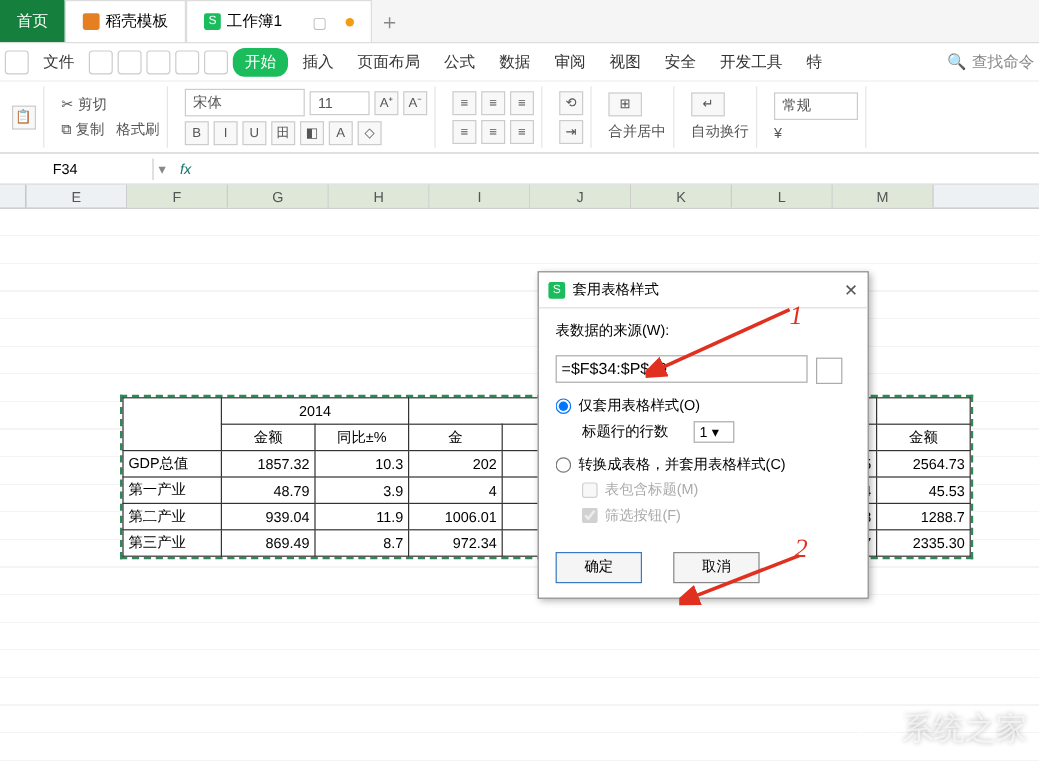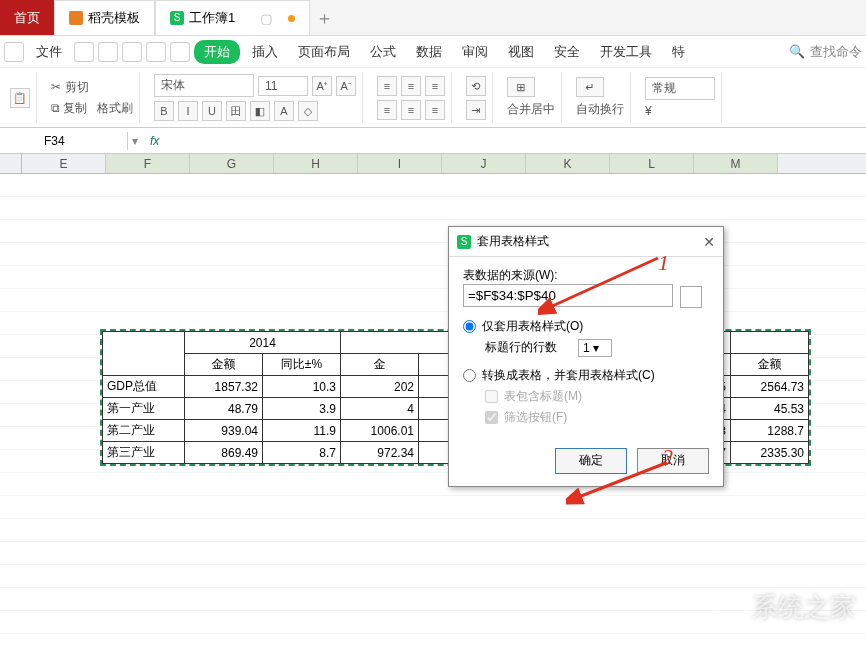--- a/index.html
+++ b/index.html
@@ -1,19 +1,19 @@
 <!DOCTYPE html>
 <html><head>
 <meta charset="utf-8">
 <style>
 *{box-sizing:border-box;margin:0;padding:0;font-family:"Microsoft YaHei",sans-serif;}
 body{background:#fff;width:866px;height:645px;overflow:hidden;position:relative;}
 .tabs{display:flex;align-items:center;height:36px;background:#f5f5f5;border-bottom:1px solid #ddd;}
 .tab{padding:6px 14px;font-size:13px;display:flex;align-items:center;gap:5px;height:100%;}
-.tab-home{background:#b91c1c;color:#fff;}
+.tab-home{background:#15803d;color:#fff;}
 .tab-doc{background:#fff;border:1px solid #ddd;border-bottom:none;}
 .tab-ws{background:#fff;border:1px solid #ddd;border-bottom:none;}
 .sq-orange{width:14px;height:14px;background:#e67e22;border-radius:2px;}
 .sq-green{width:14px;height:14px;background:#1abc5c;border-radius:2px;color:#fff;font-size:10px;line-height:14px;text-align:center;}
 .dot-orange{width:7px;height:7px;background:#f39c12;border-radius:50%;margin-left:10px;}
 .plus{width:30px;text-align:center;color:#888;font-size:18px;}
 .menubar{display:flex;align-items:center;height:32px;padding:0 4px;gap:4px;font-size:13px;border-bottom:1px solid #eee;}
 .menu-icon{width:20px;height:20px;border:1px solid #ccc;border-radius:3px;}
 .menu-item{padding:4px 8px;color:#333;}
 .menu-start{background:#1abc5c;color:#fff;border-radius:10px;padding:3px 10px;}
@@ -38,28 +38,28 @@
 .datatable{position:absolute;left:100px;top:155px;border:2px dashed #2e8b57;}
 .datatable table{border-collapse:collapse;font-size:12px;}
 .datatable td,.datatable th{border:1px solid #333;padding:2px 4px;height:22px;background:#fff;}
 .datatable th{background:#fff;font-weight:normal;text-align:center;}
 .rlabel{width:82px;text-align:left;}
 .num{width:78px;text-align:right;}
 .dialog{position:absolute;left:448px;top:226px;width:276px;background:#fff;border:1px solid #888;box-shadow:2px 2px 6px rgba(0,0,0,0.3);font-size:12px;}
 .dlg-title{display:flex;align-items:center;padding:6px 8px;border-bottom:1px solid #ddd;}
 .dlg-close{margin-left:auto;font-size:14px;color:#555;}
 .dlg-body{padding:10px 14px;}
-.dlg-label{margin-bottom:0;}
+.dlg-label{margin-bottom:12px;}
 .dlg-input{width:210px;border:1px solid #aaa;padding:3px 4px;background:#fff;}
 .dlg-pick{width:22px;height:22px;border:1px solid #aaa;margin-left:4px;display:inline-block;vertical-align:middle;}
 .dlg-radio{display:flex;align-items:center;gap:6px;margin:10px 0 4px;}
 .dlg-sub{margin-left:22px;display:flex;align-items:center;gap:21px;margin-bottom:6px;}
 .dlg-sel{border:1px solid #aaa;padding:1px 4px;width:34px;}
 .dlg-chk{margin-left:22px;display:flex;align-items:center;gap:6px;color:#aaa;margin-bottom:4px;}
-.dlg-btns{display:flex;justify-content:flex-end;gap:10px;padding:8px 14px 12px;}
+.dlg-btns{display:flex;gap:26px;padding:8px 14px 12px;}
 .dlg-btn{width:72px;height:26px;border:1px solid #888;background:#f5f5f5;font-size:12px;}
 .dlg-btn-ok{border:1px solid #3b78c4;}
 .red-num{position:absolute;color:#e03020;font-size:22px;font-family:serif;font-style:italic;}
 .arrow{position:absolute;pointer-events:none;}
 .watermark{position:absolute;right:10px;bottom:20px;color:rgba(255,255,255,0.6);font-size:26px;text-shadow:0 0 4px rgba(0,0,0,0.3);display:flex;align-items:center;gap:6px;}
 .wm-ico{width:30px;height:30px;border:2px solid rgba(255,255,255,0.5);border-radius:4px;}
 </style>
 </head>
 <body>
 

